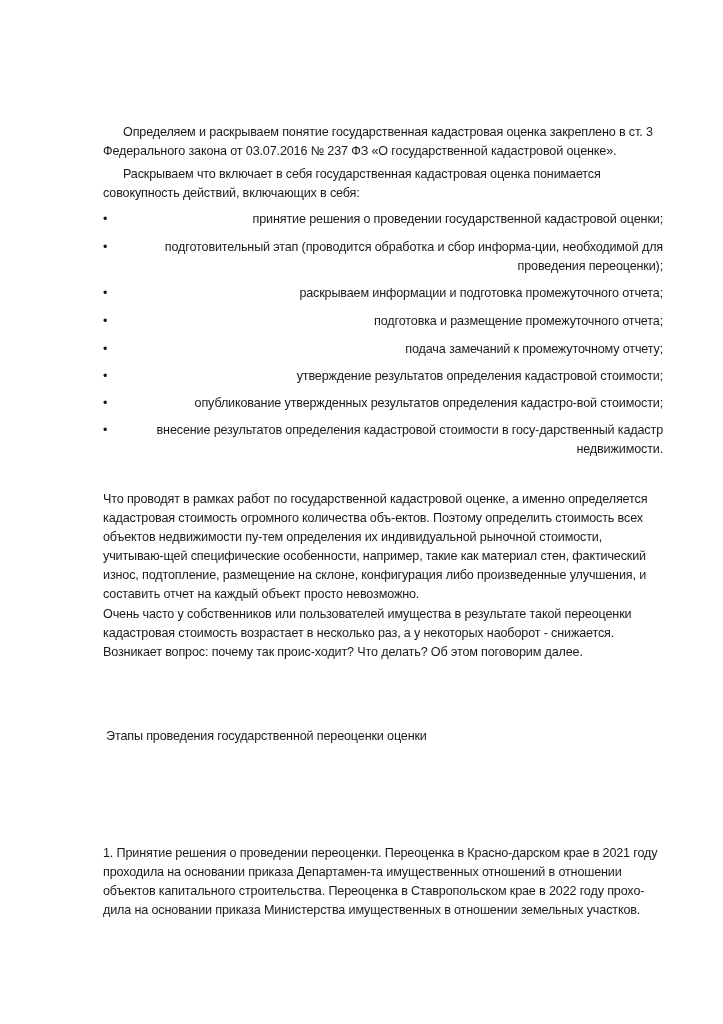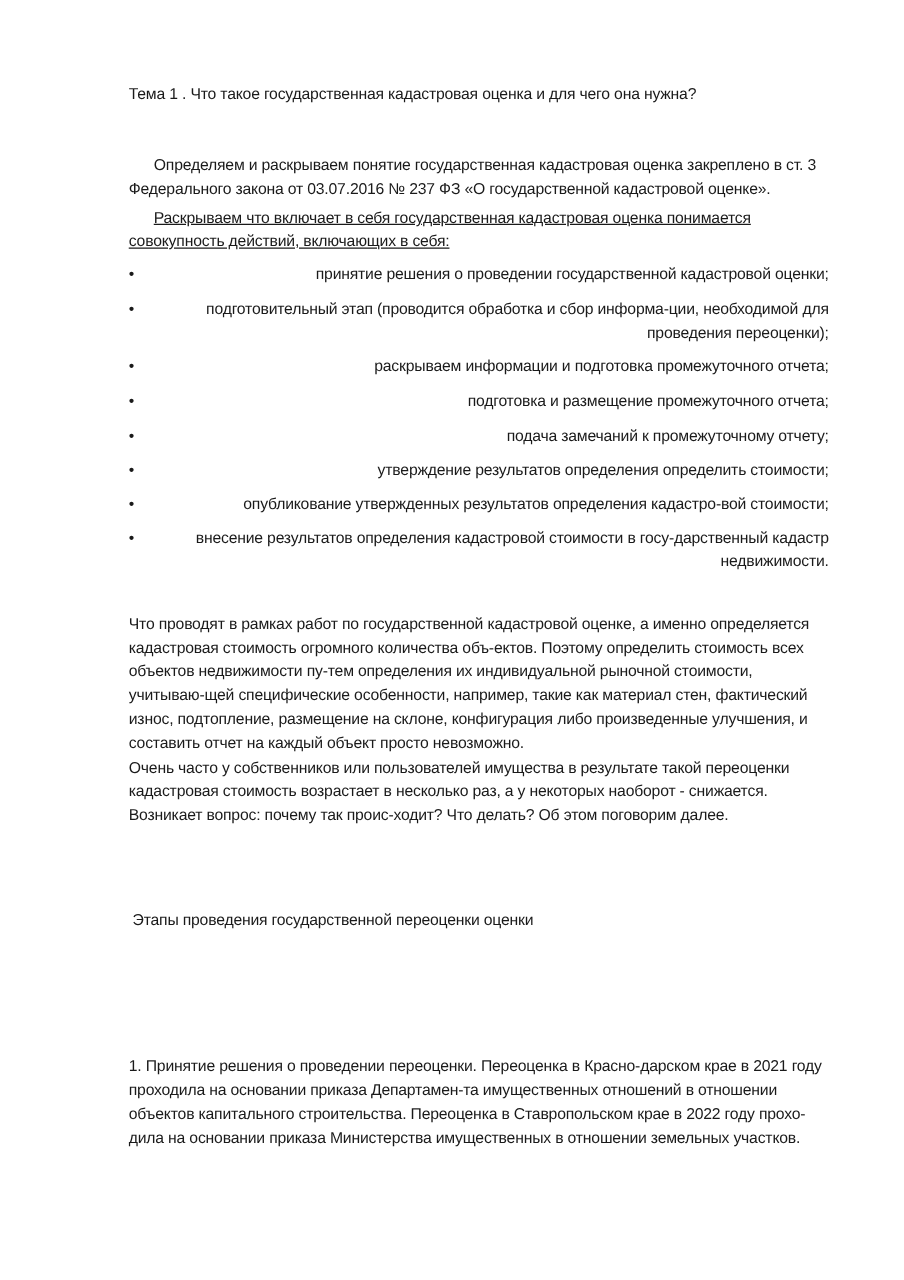--- a/index.html
+++ b/index.html
@@ -45,25 +45,24 @@
       display: block;
       text-indent: 44px;
       text-align: right;
     }
   </style>
 </head>
 <body>
 
 <div class="page">
 
-  <p class="blk" style="top:66px;">Тема 1 . Что такое государственная кадастровая оценка и для чего она нужна?</p>
 
   <p class="blk indent" style="top:123px;">Определяем и раскрываем понятие государственная кадастровая оценка закреплено в ст. 3 Федерального закона от 03.07.2016 № 237 ФЗ «О государственной кадастровой оценке».</p>
 
-  <p class="blk indent" style="top:165px;text-decoration:underline;">Раскрываем что включает в себя государственная кадастровая оценка понимается совокупность действий, включающих в себя:</p>
+  <p class="blk indent" style="top:165px;">Раскрываем что включает в себя государственная кадастровая оценка понимается совокупность действий, включающих в себя:</p>
 
   <div class="bullet" style="top:210px;">
     <span class="dot">•</span>
     <span class="text">принятие решения о проведении государственной кадастровой оценки;</span>
   </div>
 
   <div class="bullet" style="top:238px;">
     <span class="dot">•</span>
     <span class="text">подготовительный этап (проводится обработка и сбор информа-ции, необходимой для проведения переоценки);</span>
   </div>
@@ -78,21 +77,21 @@
     <span class="text">подготовка и размещение промежуточного отчета;</span>
   </div>
 
   <div class="bullet" style="top:340px;">
     <span class="dot">•</span>
     <span class="text">подача замечаний к промежуточному отчету;</span>
   </div>
 
   <div class="bullet" style="top:367px;">
     <span class="dot">•</span>
-    <span class="text">утверждение результатов определения определить стоимости;</span>
+    <span class="text">утверждение результатов определения кадастровой стоимости;</span>
   </div>
 
   <div class="bullet" style="top:394px;">
     <span class="dot">•</span>
     <span class="text">опубликование утвержденных результатов определения кадастро-вой стоимости;</span>
   </div>
 
   <div class="bullet" style="top:421px;">
     <span class="dot">•</span>
     <span class="text">внесение результатов определения кадастровой стоимости в госу-дарственный кадастр недвижимости.</span>

